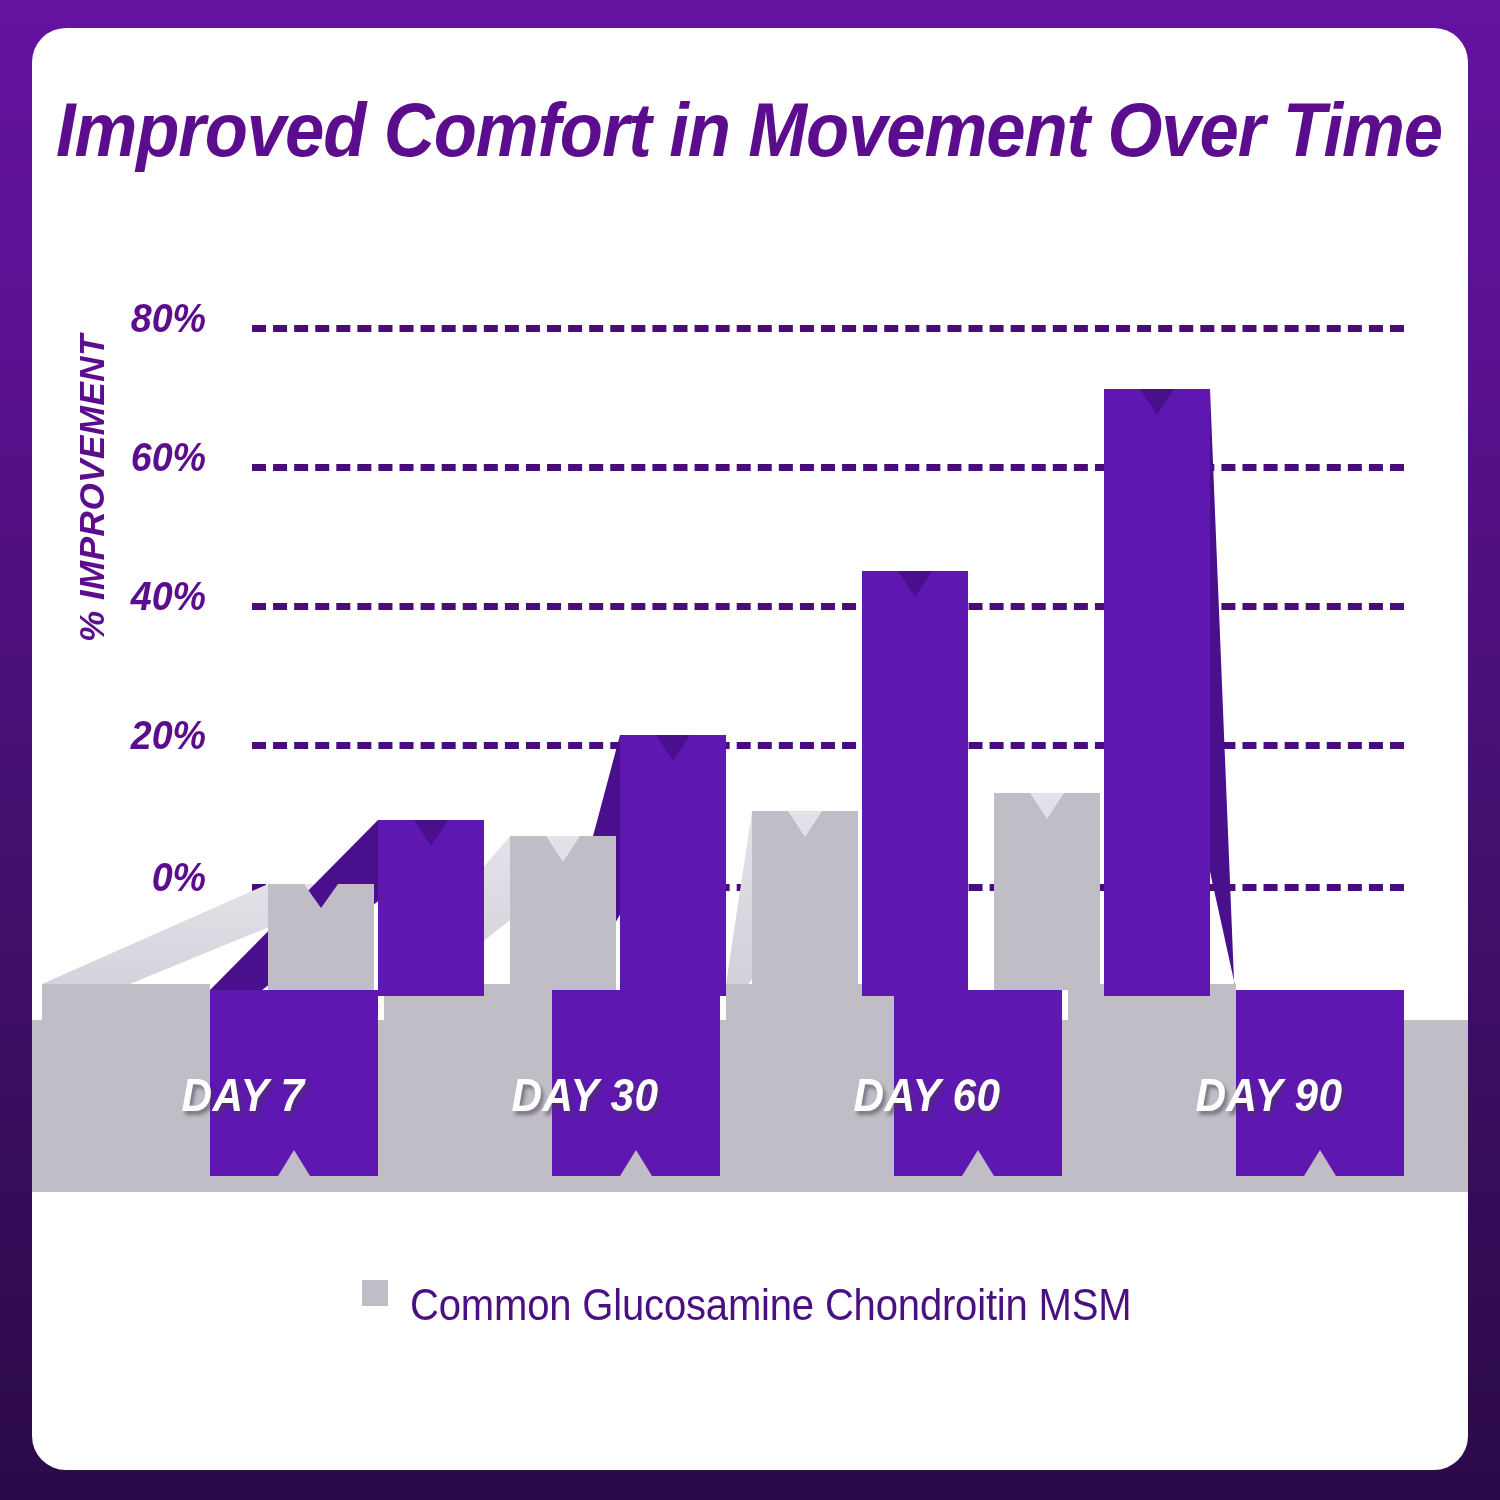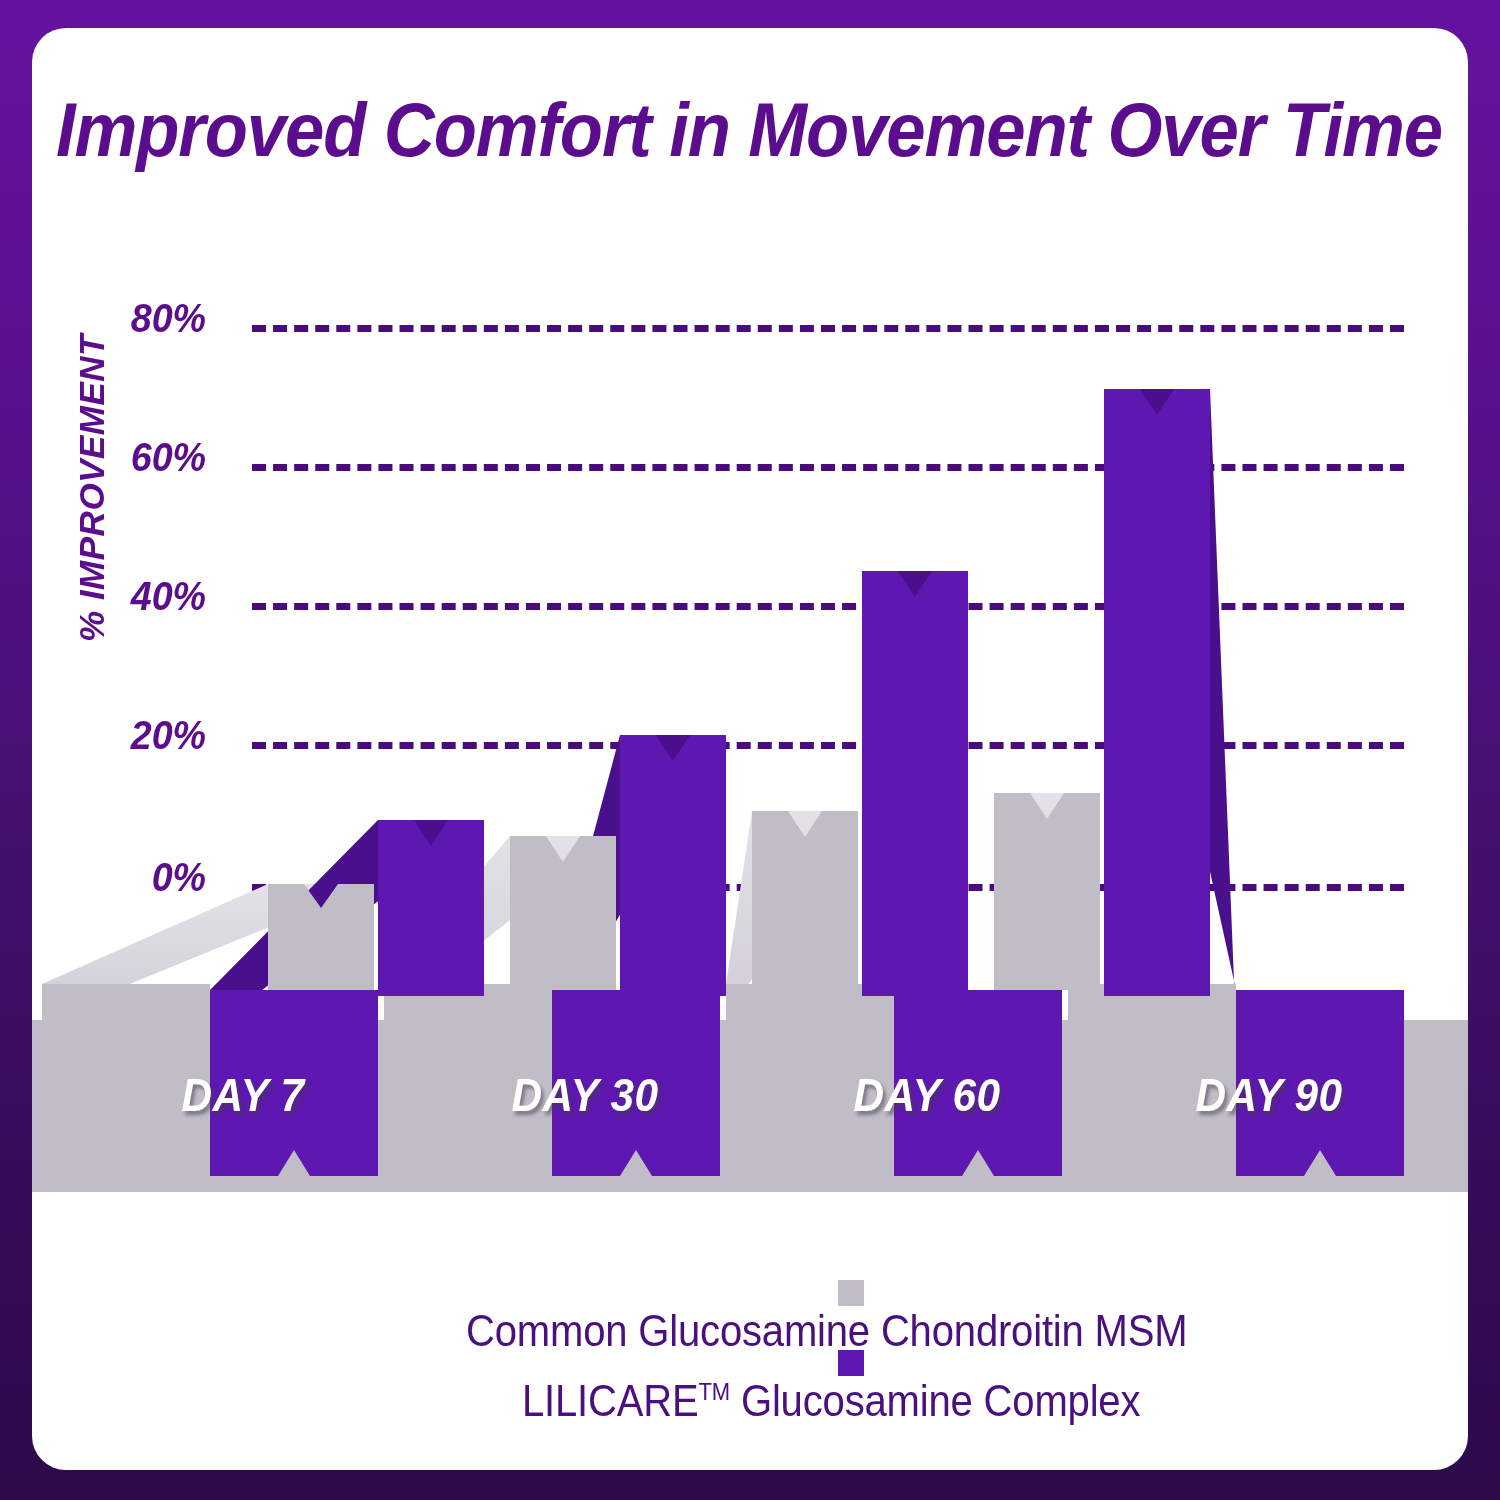--- a/index.html
+++ b/index.html
@@ -118,23 +118,22 @@
   }
 
   
   #legend {
     position:absolute;
     left:330px; top:1252px;
     width:1000px;
   }
   .legend-row {
     display:flex;
-    align-items:center;
+    align-items:flex-start;
     height:70px;
-    flex-direction:column;
   }
   .legend-swatch {
     width:26px; height:26px;
     margin-right:22px;
     flex:0 0 auto;
   }
   .legend-label {
     font-size:44px;
     color:#4A1080;
     white-space:nowrap;
@@ -230,20 +229,16 @@
       <div class="day-label" style="left:373px">DAY 30</div>
       <div class="day-label" style="left:715px">DAY 60</div>
       <div class="day-label" style="left:1057px">DAY 90</div>
     </div>
 
     <div id="legend">
       <div class="legend-row">
         <span class="legend-swatch" style="background:#C0BDC6"></span>
         <span class="legend-label">Common Glucosamine Chondroitin MSM</span>
       </div>
-      <div class="legend-row">
-        <span class="legend-swatch" style="background:#5E17B0"></span>
-        <span class="legend-label"><span>LILICARE</span><sup>TM</sup><span> Glucosamine Complex</span></span>
-      </div>
     </div>
 
   </div>
 </div>
 
 </body></html>

